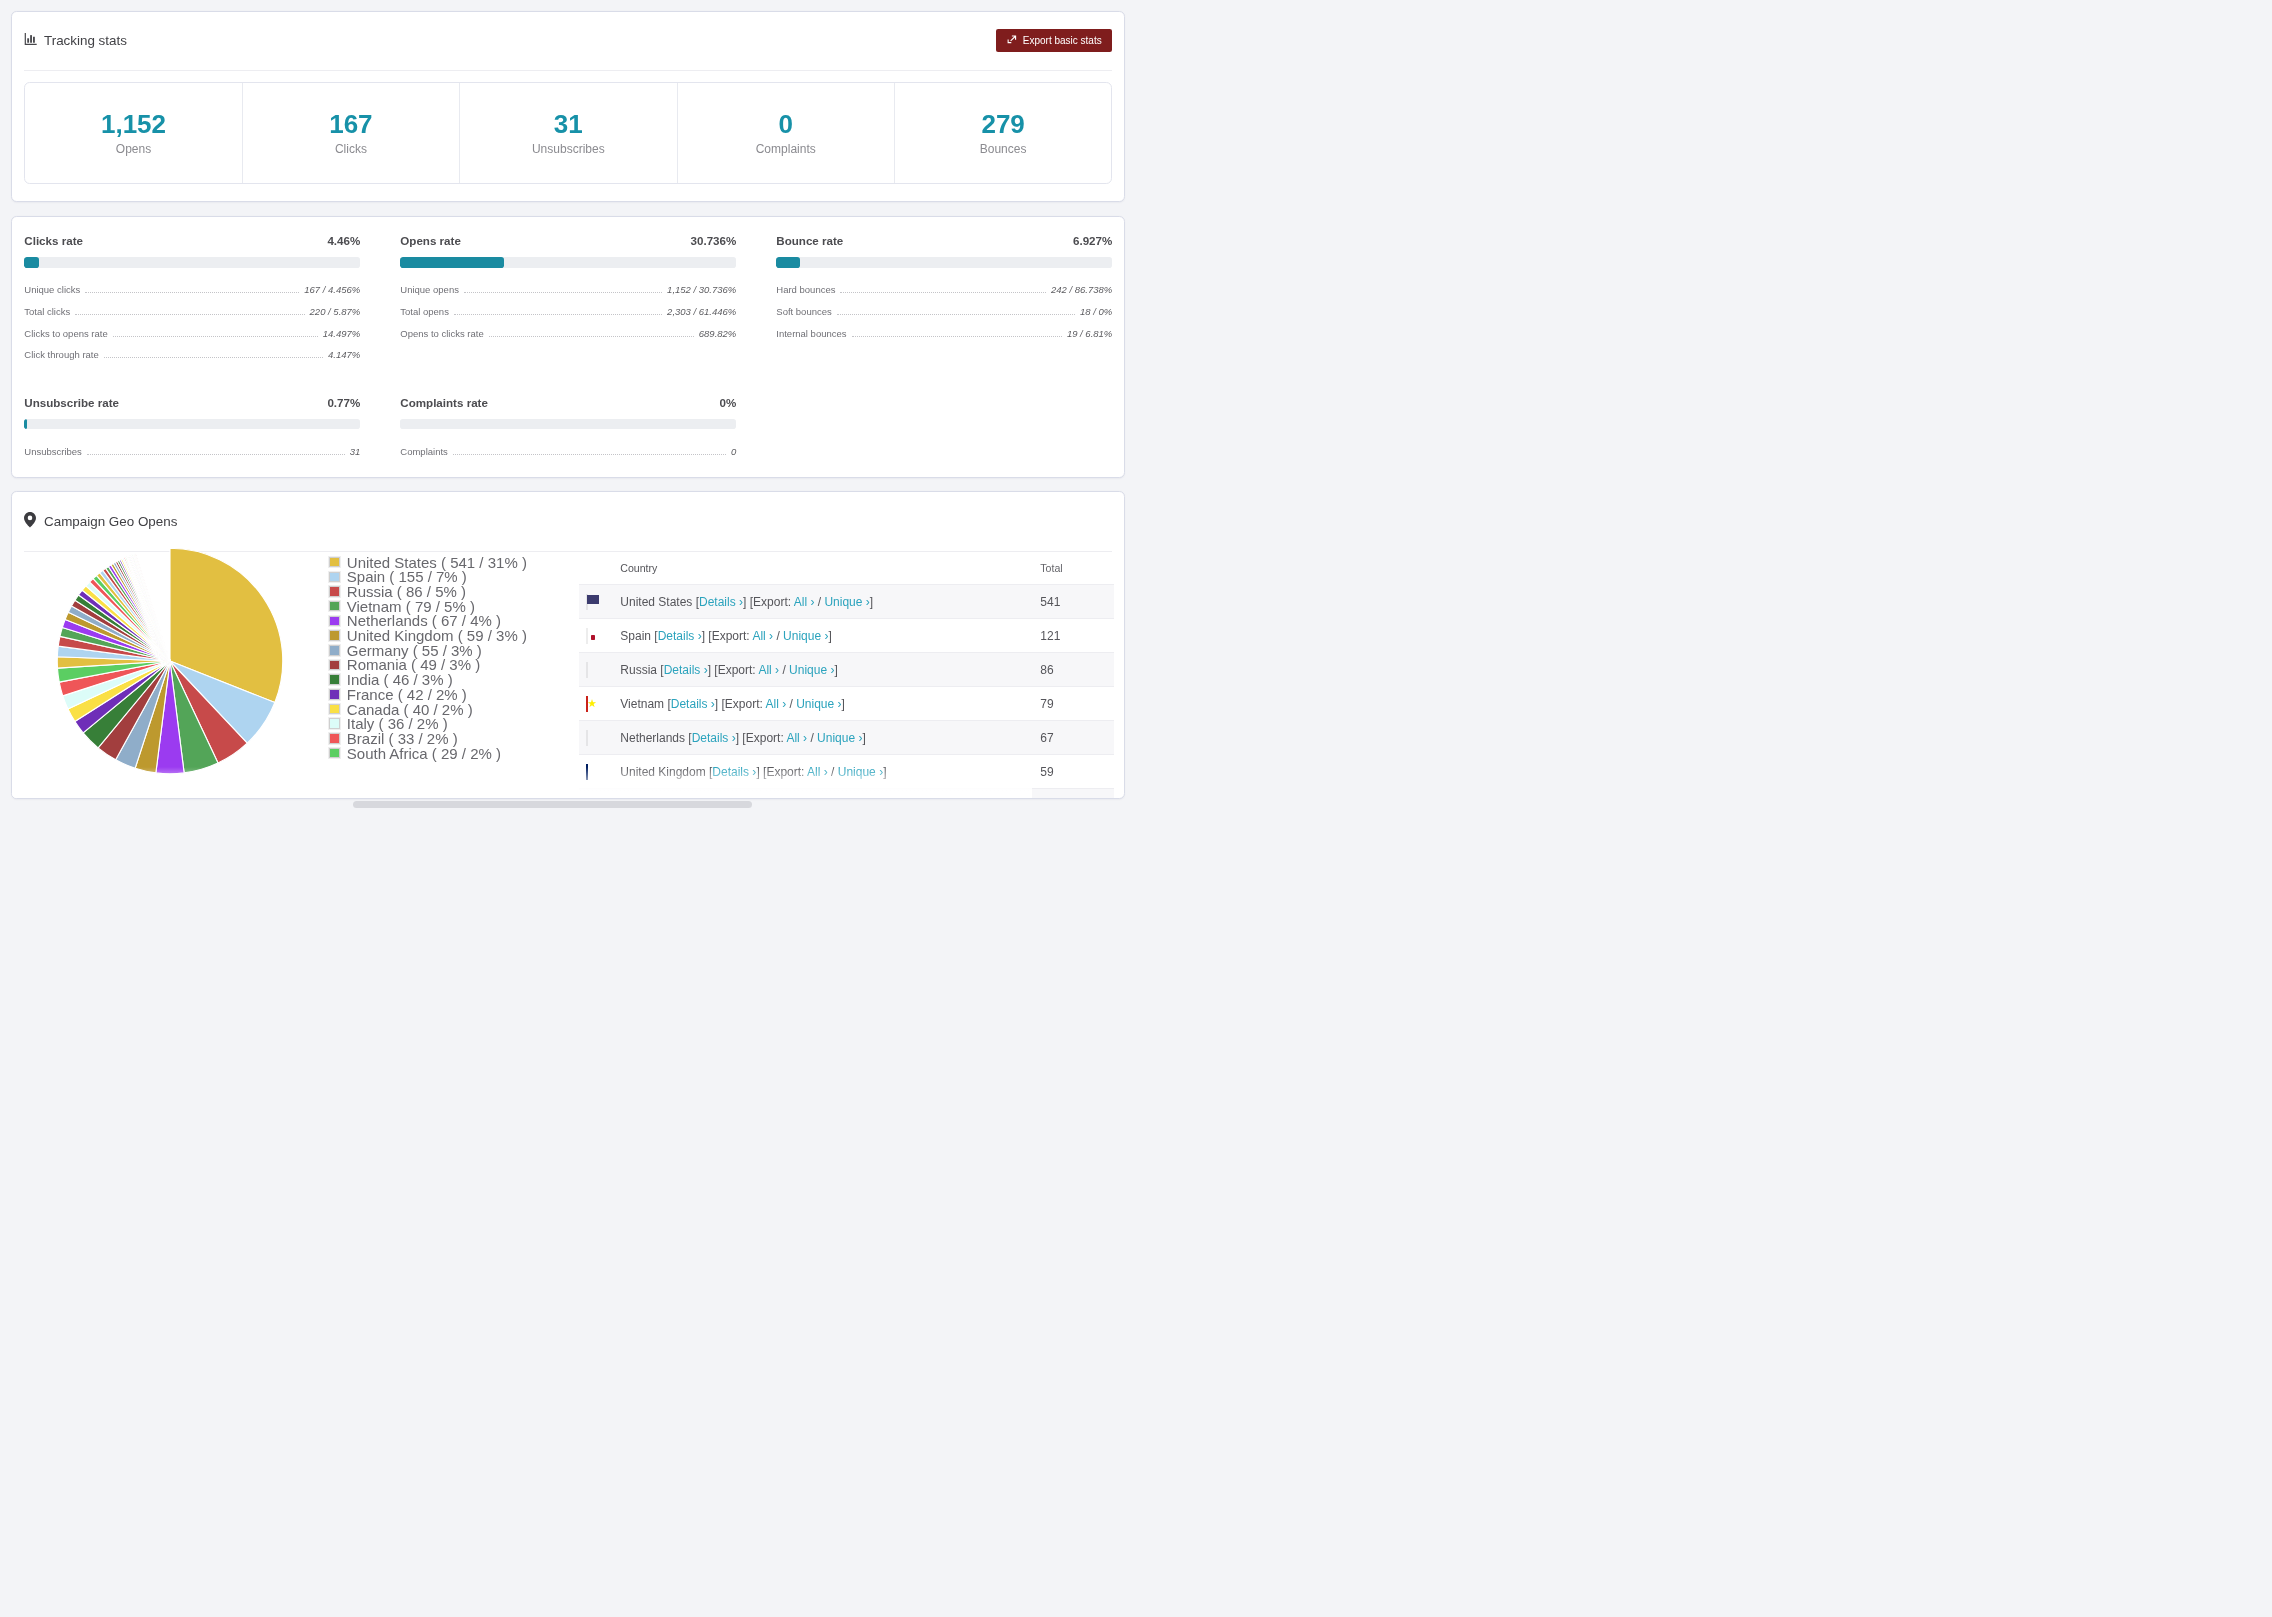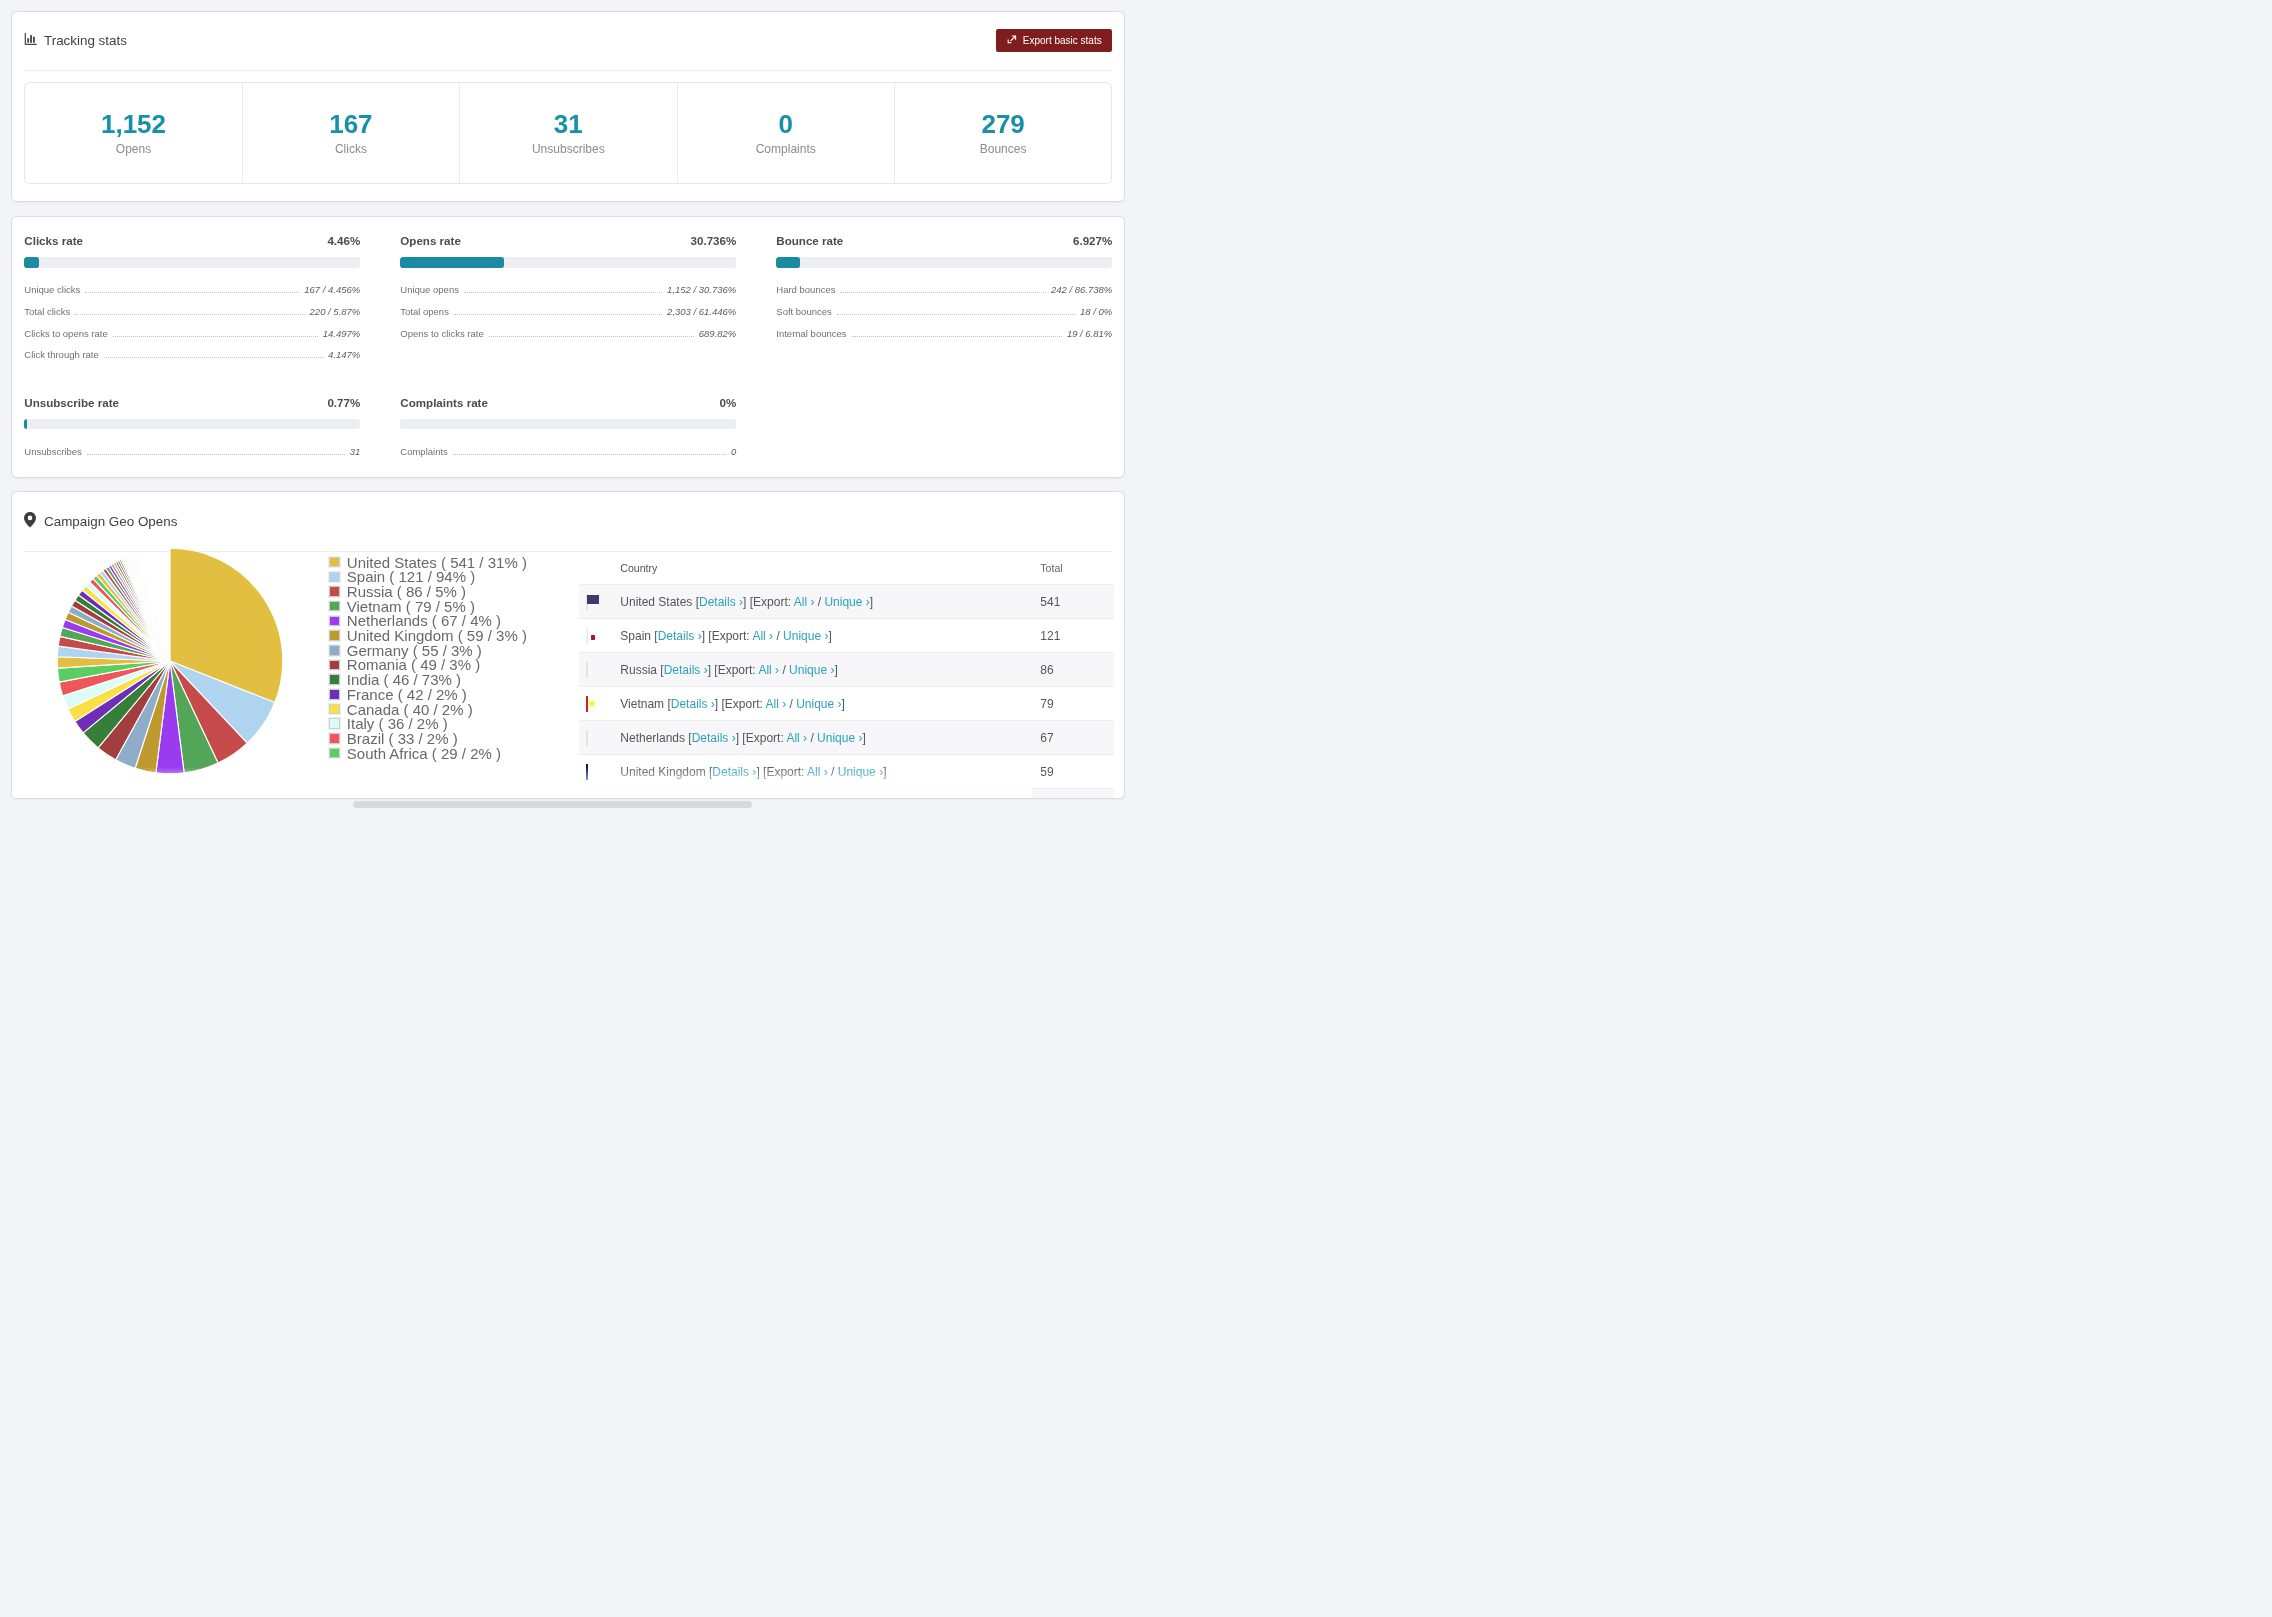--- a/index.html
+++ b/index.html
@@ -308,21 +308,21 @@
             <path d="M 166 166 L 116.94 13.71 A 160 160 0 0 1 117.04 13.68 Z" fill="#8fadc9" stroke="#fff" stroke-width="1.6" stroke-linejoin="round"></path>
             <path d="M 166 166 L 117.04 13.68 A 160 160 0 0 1 117.13 13.65 Z" fill="#a23e3e" stroke="#fff" stroke-width="1.6" stroke-linejoin="round"></path>
           </svg></div>
       <div class="legend" id="geo-legend">
           <div class="legend-item">
             <span class="swatch" style="background: rgb(226, 191, 65);"></span>
             <span>United States ( 541 / 31% )</span>
           </div>
           <div class="legend-item">
             <span class="swatch" style="background: rgb(174, 212, 240);"></span>
-            <span>Spain ( 121 / 94% )</span>
+            <span>Spain ( 155 / 7% )</span>
           </div>
           <div class="legend-item">
             <span class="swatch" style="background: rgb(199, 74, 74);"></span>
             <span>Russia ( 86 / 5% )</span>
           </div>
           <div class="legend-item">
             <span class="swatch" style="background: rgb(83, 165, 88);"></span>
             <span>Vietnam ( 79 / 5% )</span>
           </div>
           <div class="legend-item">
@@ -336,21 +336,21 @@
           <div class="legend-item">
             <span class="swatch" style="background: rgb(143, 173, 201);"></span>
             <span>Germany ( 55 / 3% )</span>
           </div>
           <div class="legend-item">
             <span class="swatch" style="background: rgb(162, 62, 62);"></span>
             <span>Romania ( 49 / 3% )</span>
           </div>
           <div class="legend-item">
             <span class="swatch" style="background: rgb(55, 127, 56);"></span>
-            <span>India ( 46 / 73% )</span>
+            <span>India ( 46 / 3% )</span>
           </div>
           <div class="legend-item">
             <span class="swatch" style="background: rgb(111, 46, 184);"></span>
             <span>France ( 42 / 2% )</span>
           </div>
           <div class="legend-item">
             <span class="swatch" style="background: rgb(250, 224, 69);"></span>
             <span>Canada ( 40 / 2% )</span>
           </div>
           <div class="legend-item">

